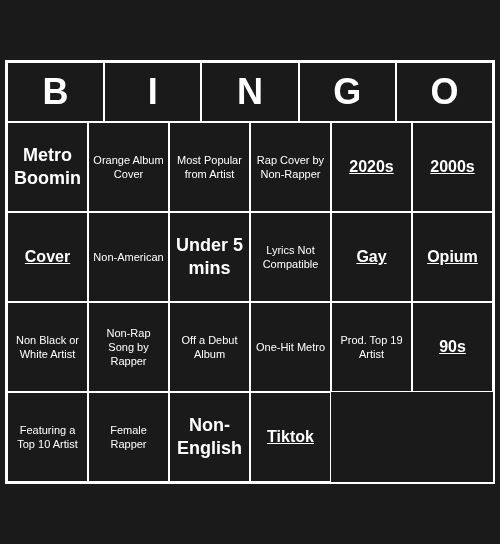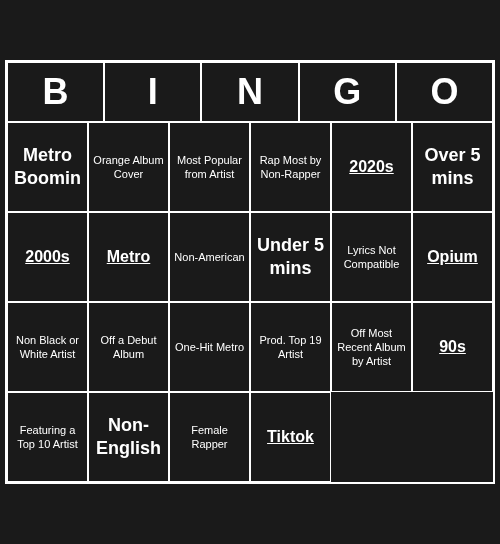--- a/index.html
+++ b/index.html
@@ -77,33 +77,33 @@
   <div class="bingo-header-cell">B</div>
       <div class="bingo-header-cell">I</div>
       <div class="bingo-header-cell">N</div>
       <div class="bingo-header-cell">G</div>
       <div class="bingo-header-cell">O</div>
     </div>
   <div class="bingo-grid">
   <div class="bingo-cell medium-text">Metro Boomin</div>
       <div class="bingo-cell">Orange Album Cover</div>
       <div class="bingo-cell">Most Popular from Artist</div>
-      <div class="bingo-cell">Rap Most by Non-Rapper</div>
+      <div class="bingo-cell">Rap Cover by Non-Rapper</div>
       <div class="bingo-cell large-text">2020s</div>
-      <div class="bingo-cell medium-text">Over 5 mins</div>
       <div class="bingo-cell large-text">2000s</div>
-      <div class="bingo-cell large-text">Metro</div>
+      <div class="bingo-cell large-text">Cover</div>
       <div class="bingo-cell">Non-American</div>
       <div class="bingo-cell medium-text">Under 5 mins</div>
       <div class="bingo-cell">Lyrics Not Compatible</div>
+      <div class="bingo-cell large-text">Gay</div>
       <div class="bingo-cell large-text">Opium</div>
       <div class="bingo-cell">Non Black or White Artist</div>
+      <div class="bingo-cell">Non-Rap Song by Rapper</div>
       <div class="bingo-cell">Off a Debut Album</div>
       <div class="bingo-cell">One-Hit Metro</div>
       <div class="bingo-cell">Prod. Top 19 Artist</div>
-      <div class="bingo-cell">Off Most Recent Album by Artist</div>
       <div class="bingo-cell large-text">90s</div>
       <div class="bingo-cell">Featuring a Top 10 Artist</div>
+      <div class="bingo-cell">Female Rapper</div>
       <div class="bingo-cell medium-text">Non-English</div>
-      <div class="bingo-cell">Female Rapper</div>
       <div class="bingo-cell large-text">Tiktok</div>
     </div>
 </div>
 
 </body></html>

